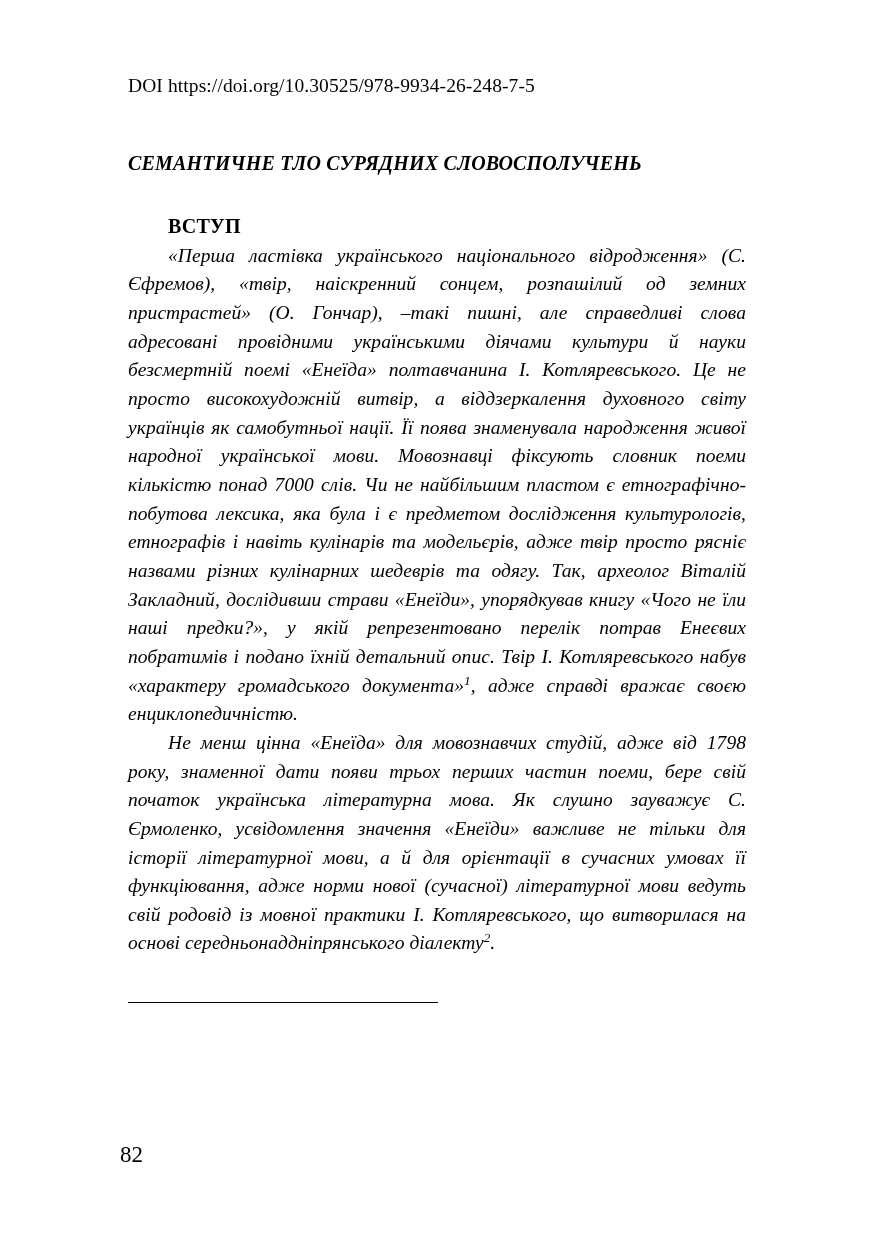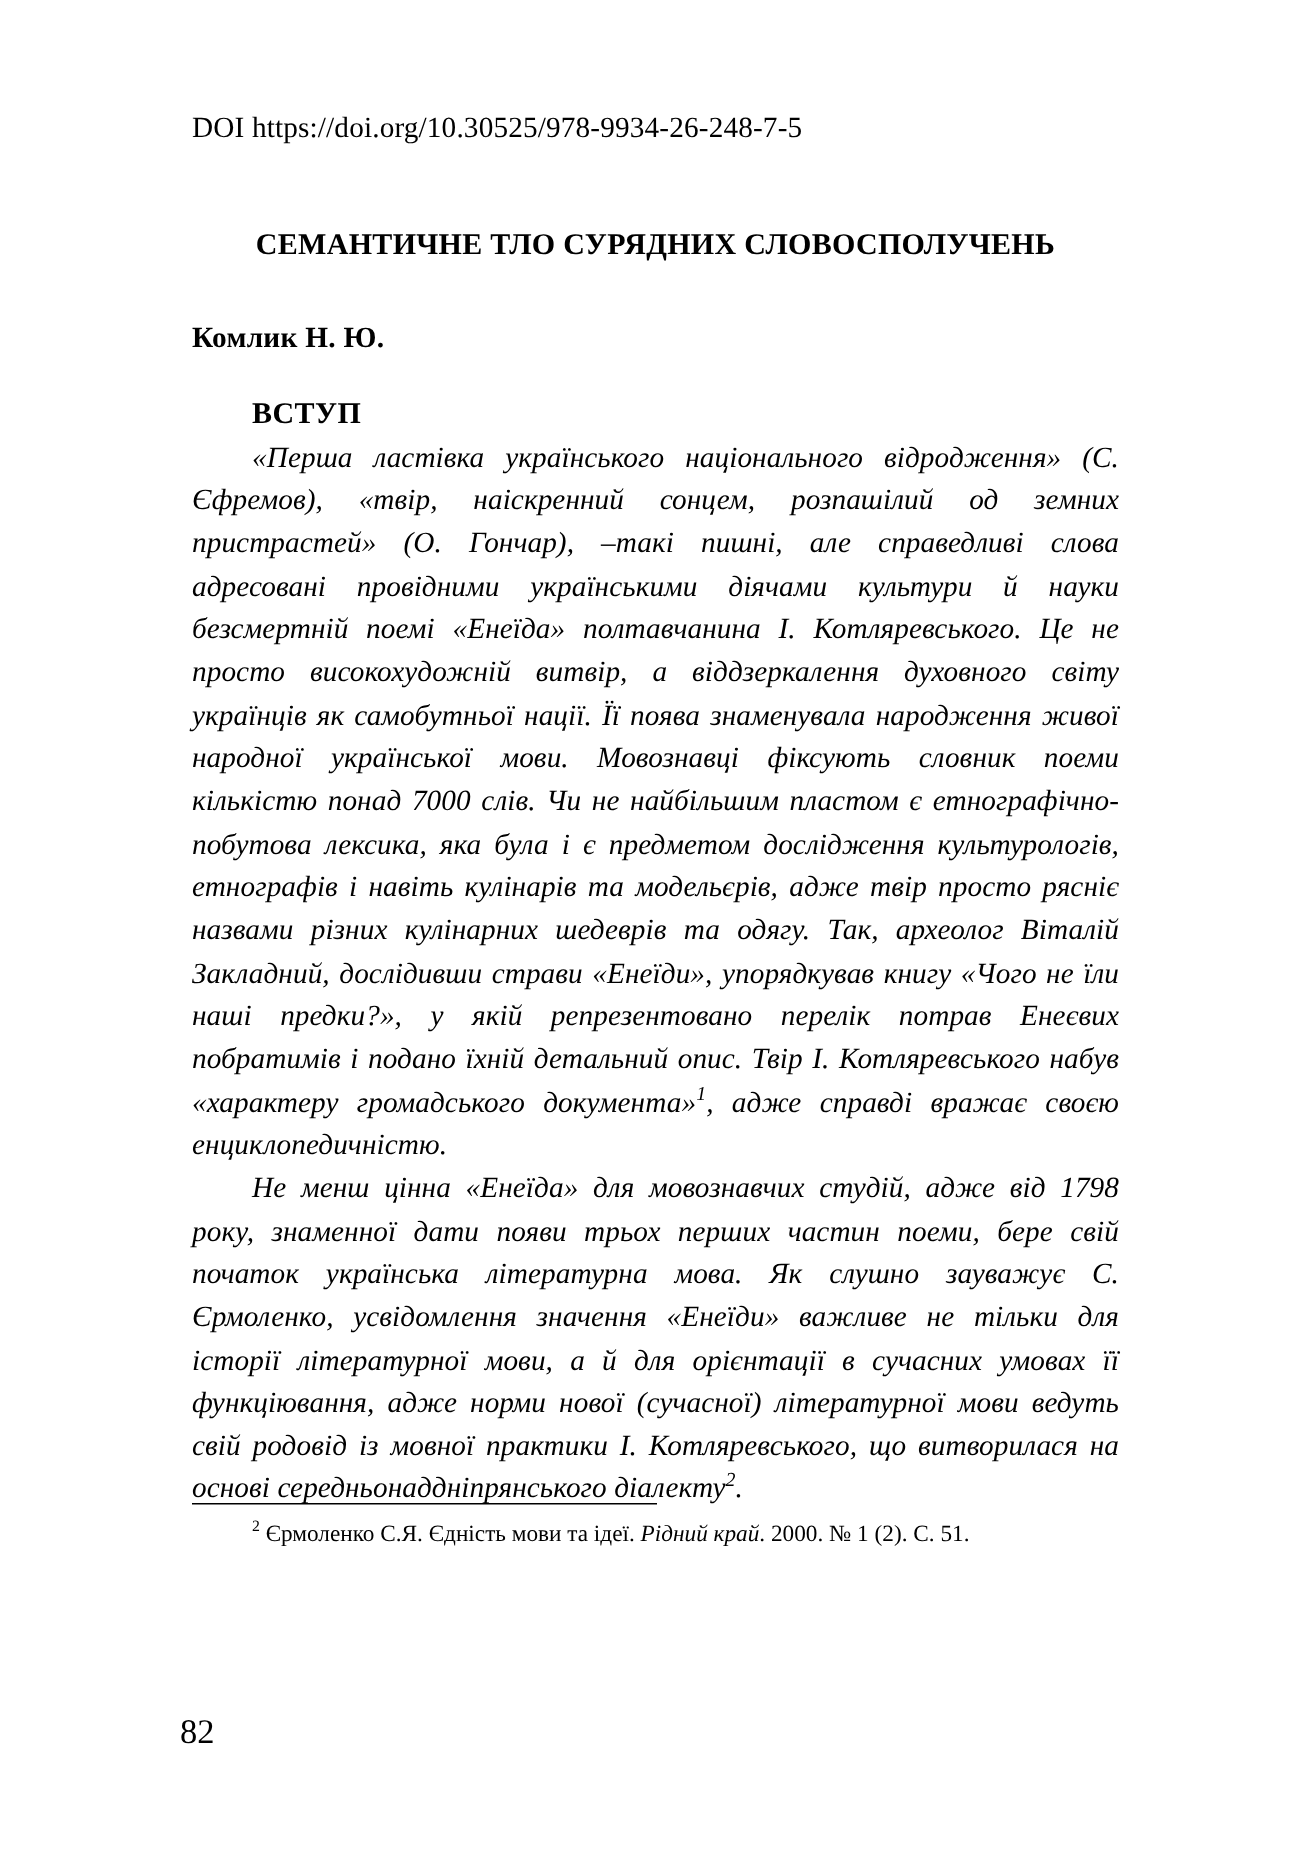--- a/index.html
+++ b/index.html
@@ -24,26 +24,27 @@
     box-sizing: border-box;
     padding: 73px 128px 0 128px;
   }
   .doi {
     font-size: 19.5px;
     line-height: 1.3;
     margin-bottom: 52px;
     letter-spacing: 0.1px;
   }
   .title {
-    text-align: center;
+    text-align: left;
     font-weight: bold;
     font-size: 20px;
     line-height: 1.32;
     letter-spacing: 0.2px;
     margin: 0 0 38px 0;
+    font-style: italic;
   }
   .title .line {
     display: block;
   }
   .author {
     font-weight: bold;
     font-size: 19.5px;
     margin-bottom: 28px;
     letter-spacing: 0.2px;
   }
@@ -103,30 +104,28 @@
 <body>
 
 <div class="page">
 
   <div class="doi">DOI https://doi.org/10.30525/978-9934-26-248-7-5</div>
 
   <h1 class="title">
     <span class="line">СЕМАНТИЧНЕ ТЛО СУРЯДНИХ СЛОВОСПОЛУЧЕНЬ</span>
   </h1>
 
-  <div class="author">Комлик Н. Ю.</div>
 
   <div class="section-heading">ВСТУП</div>
 
   <p class="body-text"><span>«Перша ластівка українського національного відродження» (С. Єфремов), «твір, наіскренний сонцем, розпашілий од земних пристрастей» (О. Гончар), –такі пишні, але справедливі слова адресовані провідними українськими діячами культури й науки безсмертній поемі «Енеїда» полтавчанина І. Котляревського. Це не просто високохудожній витвір, а віддзеркалення духовного світу українців як самобутньої нації. Її поява знаменувала народження живої народної української мови. Мовознавці фіксують словник поеми кількістю понад 7000 слів. Чи не найбільшим пластом є етнографічно-побутова лексика, яка була і є предметом дослідження культурологів, етнографів і навіть кулінарів та модельєрів, адже твір просто рясніє назвами різних кулінарних шедеврів та одягу. Так, археолог Віталій Закладний, дослідивши страви «Енеїди», упорядкував книгу «Чого не їли наші предки?», у якій репрезентовано перелік потрав Енеєвих побратимів і подано їхній детальний опис. Твір І. Котляревського набув «характеру громадського документа»</span><sup>1</sup><span>, адже справді вражає своєю енциклопедичністю.</span></p>
 
   <p class="body-text"><span>Не менш цінна «Енеїда» для мовознавчих студій, адже від 1798 року, знаменної дати появи трьох перших частин поеми, бере свій початок українська літературна мова. Як слушно зауважує С. Єрмоленко, усвідомлення значення «Енеїди» важливе не тільки для історії літературної мови, а й для орієнтації в сучасних умовах її функціювання, адже норми нової (сучасної) літературної мови ведуть свій родовід із мовної практики І. Котляревського, що витворилася на основі середньонаддніпрянського діалекту</span><sup>2</sup><span>.</span></p>
 
 </div>
 
 <div class="footnote-area">
   <hr class="footnote-rule">
 
 
-  <p class="footnote"><sup>2</sup><span> Єрмоленко С.Я. Єдність мови та ідеї. </span><span class="fn-italic">Рідний край</span><span>. 2000. № 1 (2). С. 51.</span></p>
 </div>
 
 <div class="page-number">82</div>
 
 </body></html>

